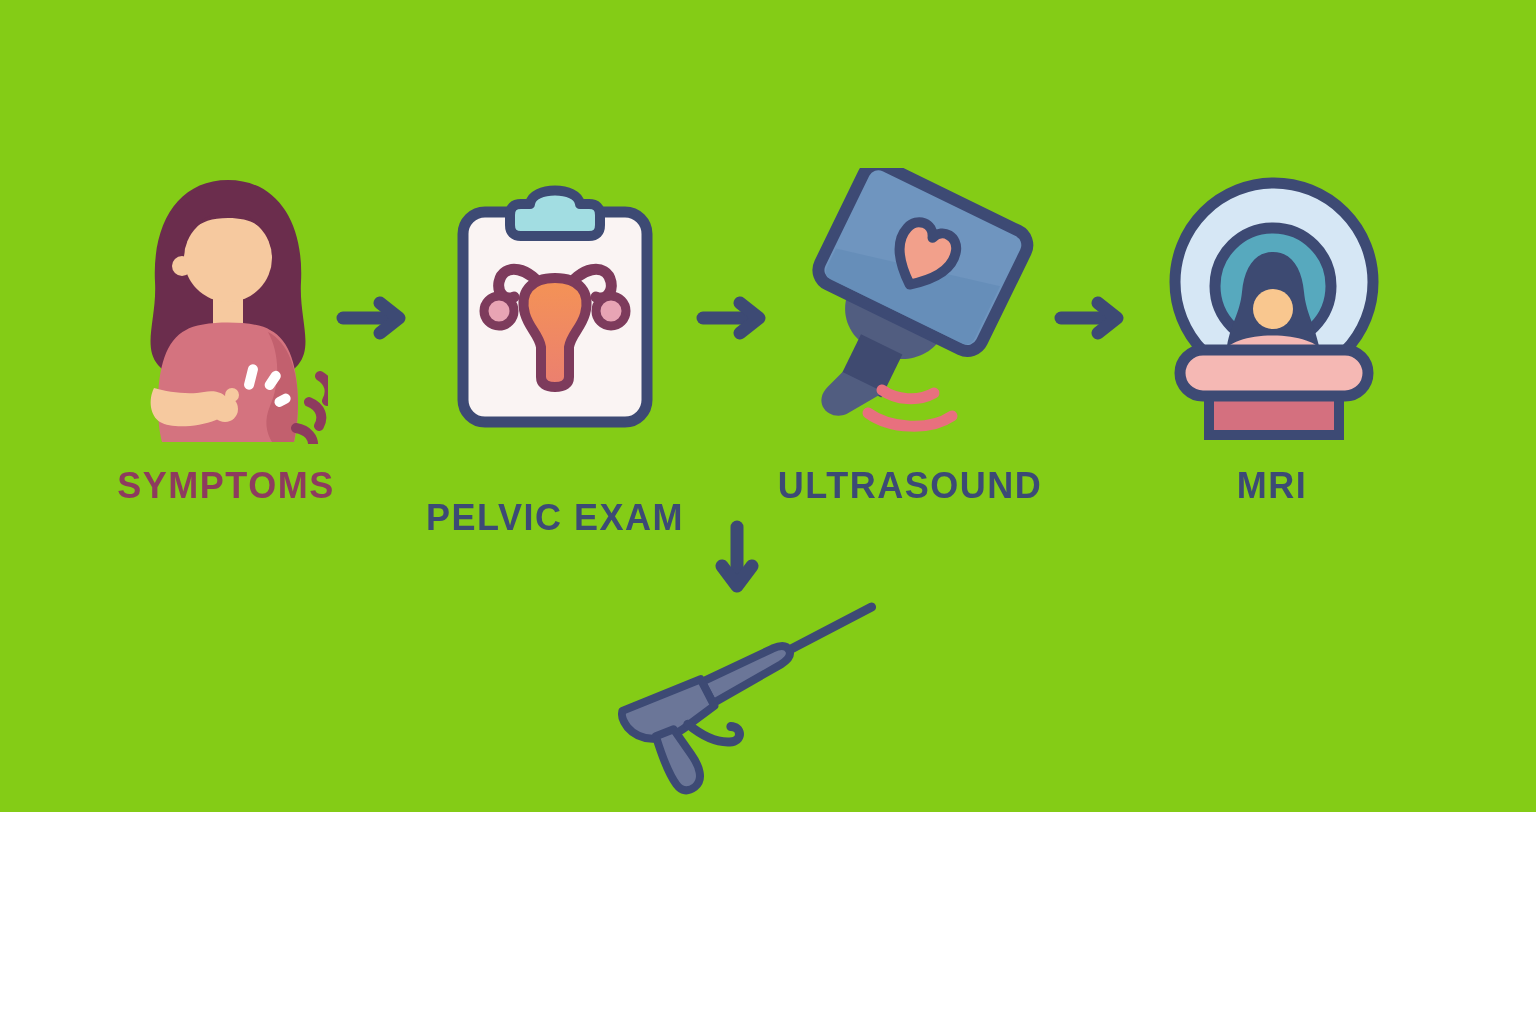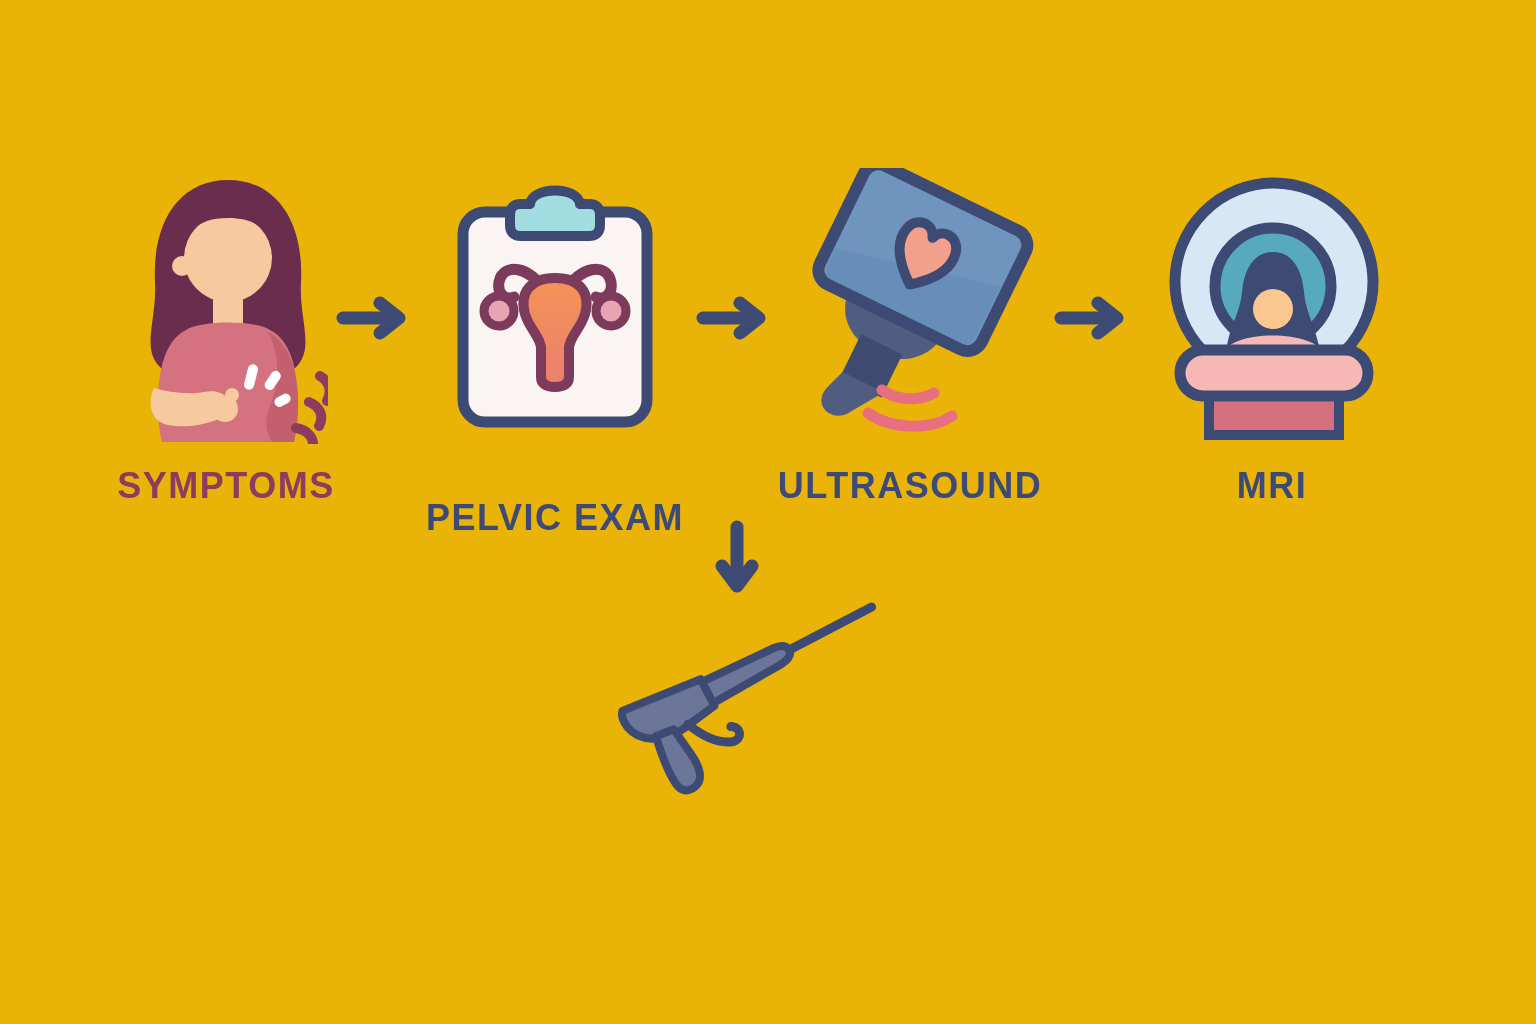--- a/index.html
+++ b/index.html
@@ -1,19 +1,19 @@
 <!DOCTYPE html>
 <html><head>
 <meta charset="utf-8">
 <style>
   html,body{margin:0;padding:0;background:#ffffff;}
   .canvas{
     position:relative;
-    width:1536px;height:1024px;
-    background:#eab308;
+    width:1536px;height:812px;
+    background:#84cc16;
     overflow:hidden;
     font-family:"Liberation Sans", sans-serif;
   }
   .abs{position:absolute;}
   .step-label{
     position:absolute;
     font-weight:700;
     font-size:36px;
     letter-spacing:1.5px;
     color:#3c4a75;

